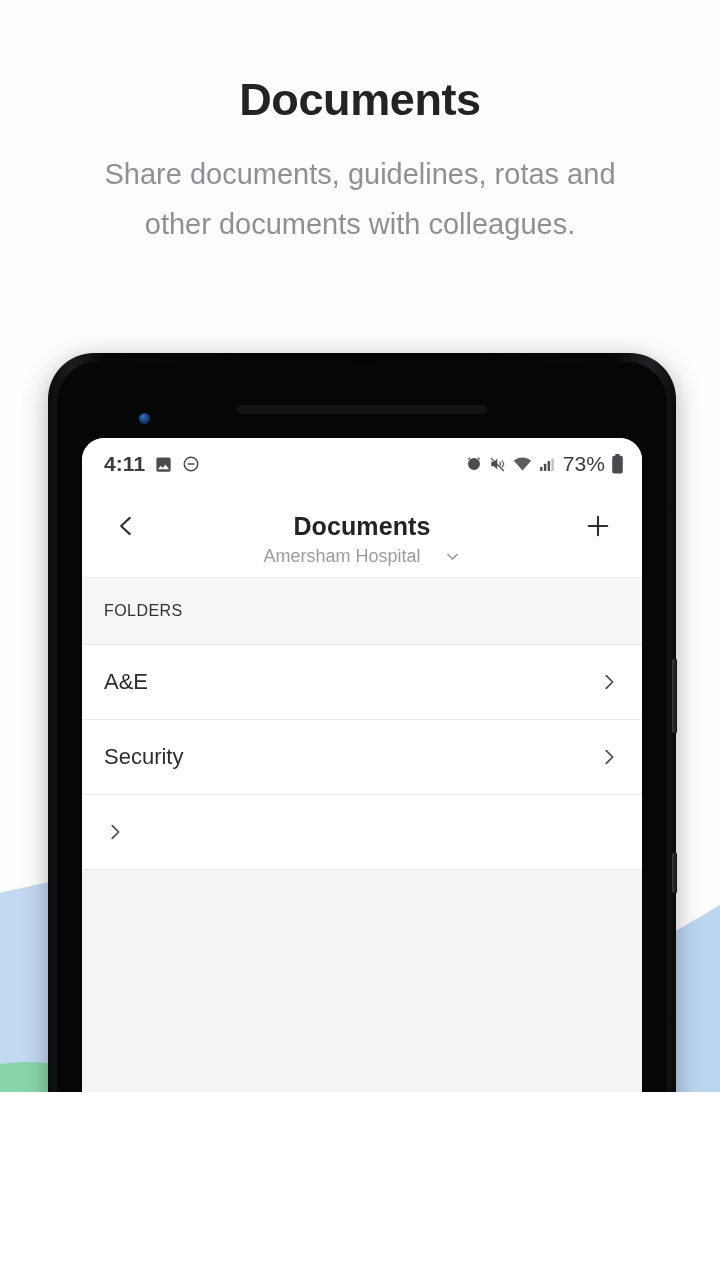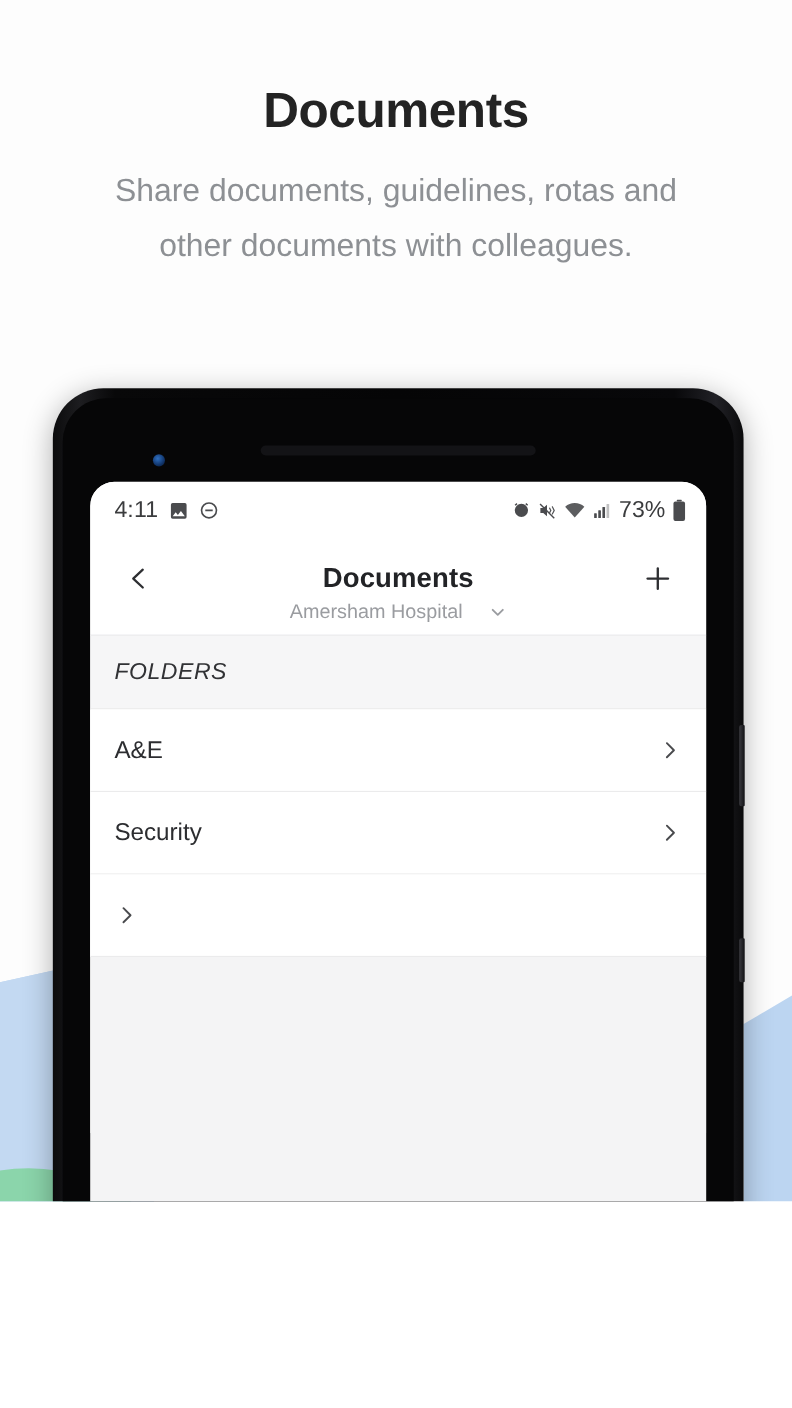--- a/index.html
+++ b/index.html
@@ -108,21 +108,21 @@
   
   .statusbar {
     height:52px;
     background:#ffffff;
     display:flex;
     align-items:center;
     justify-content:space-between;
     padding:0 18px 0 22px;
   }
   .sb-left { display:flex; align-items:center; gap:9px; }
-  .sb-time { font-size:21px; color:#3b3c3e; letter-spacing:0.1px; }
+  .sb-time { font-size:21px; color:#3b3c3e; letter-spacing:0.1px;font-weight:bold; }
   .sb-right { display:flex; align-items:center; gap:6px; }
   .sb-pct { font-size:21px; color:#3b3c3e; margin-left:2px; letter-spacing:0.1px;text-align:right; }
   .ic { display:block; }
 
   
   .app-header {
     background:#ffffff;
     padding:14px 22px 10px 22px;
   }
   .hdr-row {
@@ -183,24 +183,23 @@
   .section-head {
     background:#f6f6f7;
     height:68px;
     display:flex;
     align-items:center;
     padding:0 22px;
     border-top:1px solid #ececed;
     border-bottom:1px solid #e6e6e7;
   }
   .section-head-text {
-    font-size:21px;
+    font-size:16px;
     color:#313235;
     letter-spacing:0.45px;
-    font-style:italic;
   }
 
   
   .folder-list { background:#ffffff; }
   .folder-row {
     height:75px;
     display:flex;
     align-items:center;
     justify-content:space-between;
     padding:0 22px;

